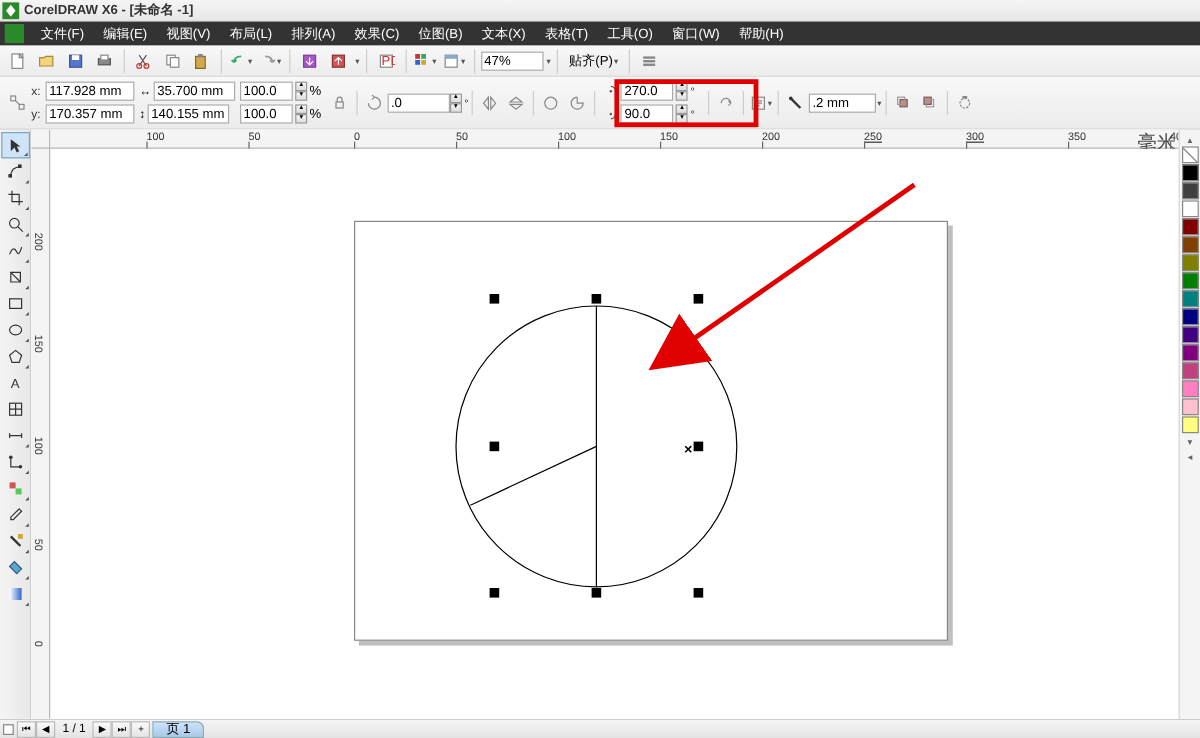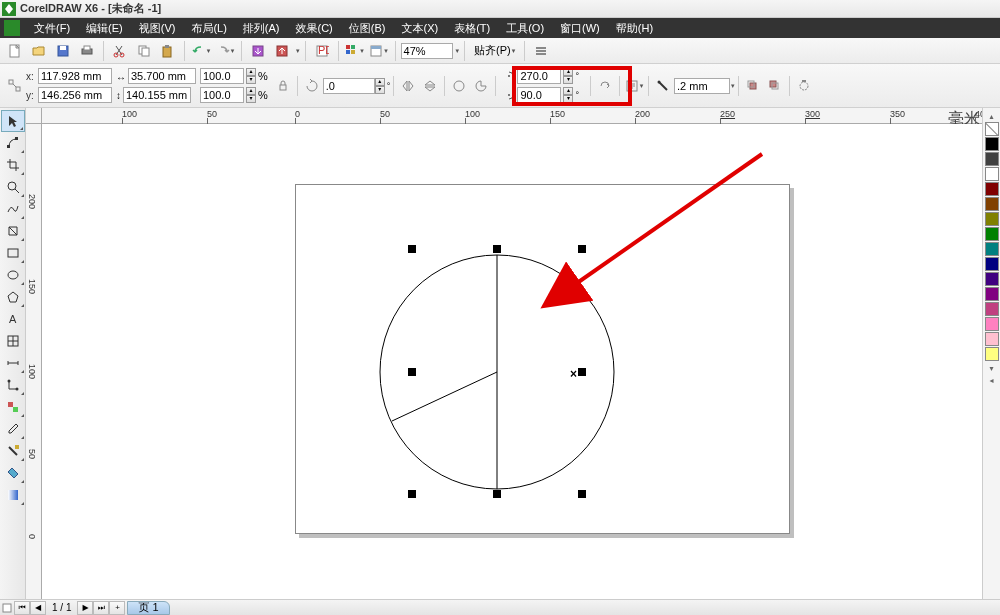--- a/index.html
+++ b/index.html
@@ -204,21 +204,21 @@
   <div class="prop-group">
     <div class="prop-row">
         <span class="prop-label">x:</span>
         <div class="prop-input">
           <span>117.928 mm</span>
         </div>
       </div>
     <div class="prop-row">
         <span class="prop-label">y:</span>
         <div class="prop-input">
-          <span>146.256 mm</span>
+          <span>170.357 mm</span>
         </div>
       </div>
   </div>
   <div class="prop-group">
     <div class="prop-row">
         <span style="font-size:10px">↔</span>
         <div class="prop-input" style="width:68px">
           <span>35.700 mm</span>
         </div>
       </div>

